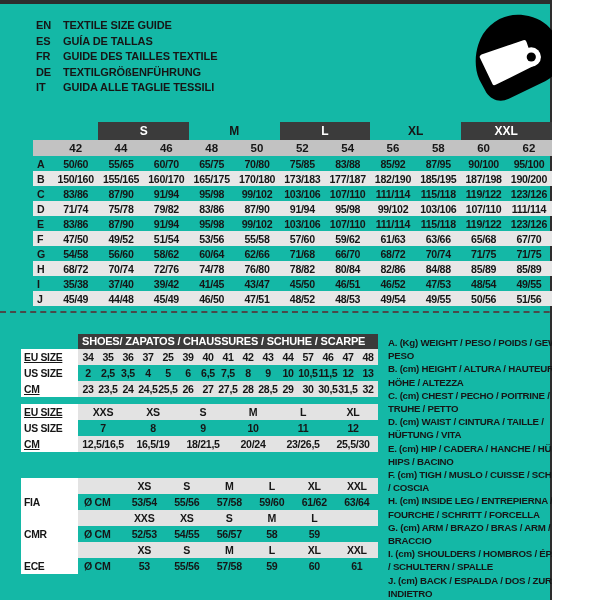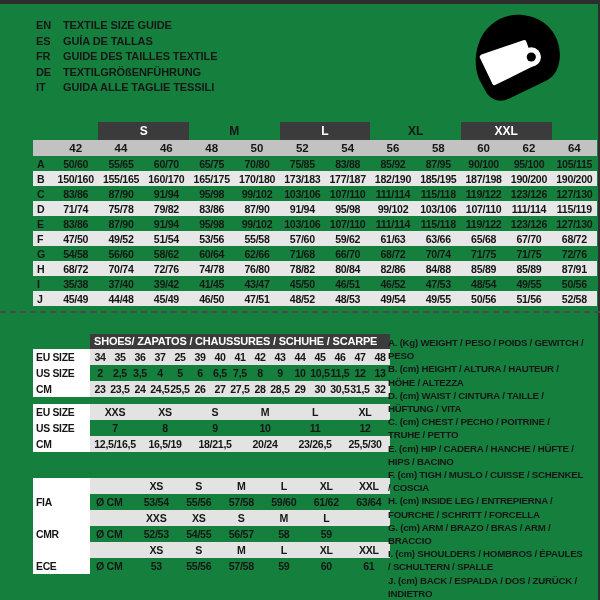--- a/index.html
+++ b/index.html
@@ -1,16 +1,16 @@
 <!DOCTYPE html>
 <html><head>
 <meta charset="utf-8">
 <style>
   html,body{margin:0;padding:0;background:#fff;}
-  .page{position:relative;width:600px;height:600px;background:#15803d;overflow:hidden;
+  .page{position:relative;width:552px;height:600px;background:#14b8a6;overflow:hidden;
         font-family:"Liberation Sans","DejaVu Sans",sans-serif;color:#161616;}
   .topbar{position:absolute;left:0;top:0;width:600px;height:4px;background:#2d2d2d;}
   .rightedge{position:absolute;right:0;top:0;width:2px;height:600px;background:#2d2d2d;}
 
   .langs{position:absolute;left:36px;top:18px;}
   .lang-row{display:flex;font-size:11px;line-height:15.5px;font-weight:700;letter-spacing:-0.1px;}
   .lang-code{width:27px;}
 
   .helmet-icon{position:absolute;left:466px;top:6px;width:102px;height:102px;}
 
@@ -21,30 +21,30 @@
   .main-table td{text-align:center;}
   .gcell{height:18px;font-size:12px;}
   .gcell.dark{background:#3b3b3b;color:#fff;}
   .sizes-row td{background:#c2c2c2;height:16px;font-size:11.5px;}
   .data-row td{height:15px;font-size:10.6px;letter-spacing:-0.3px;}
   .data-row td.lbl{text-align:left;padding-left:4px;}
   .data-row.band td{background:#e7e7e7;}
 
   .divider{position:absolute;left:0;top:311px;width:600px;border-top:2px dashed #4a4a4a;}
 
-  .section{position:absolute;left:33px;}
+  .section{position:absolute;left:21px;}
   #shoes{top:334px;} #gloves{top:404px;} #helmet{top:478px;}
   .sec-title{margin-left:57px;width:300px;box-sizing:border-box;background:#3b3b3b;color:#fff;
              font-size:11px;font-weight:700;height:15px;line-height:15px;padding-left:4px;letter-spacing:-0.2px;}
   .sec-table{width:357px;}
   .sec-table td{height:16px;text-align:center;font-size:10.6px;letter-spacing:-0.3px;}
   .sec-table td.side-lbl{text-align:left;padding-left:3px;font-size:10.4px;background:#fff;}
   .sec-table td.unit{text-align:left;padding-left:6px;}
   .sec-table tr.band td{background:#e3e3e3;}
-  .sec-table tr.band td.side-lbl{background:#fff;}
+  .sec-table tr.band td.side-lbl{background:#fff;text-decoration:underline;}
 
   .legend{position:absolute;left:388px;top:336px;width:196px;}
   .legend-item{font-size:9.7px;font-weight:700;line-height:13.2px;letter-spacing:-0.25px;}
 </style>
 </head>
 <body>
 
 <div class="page">
   <div class="topbar"></div>
   <div class="rightedge"></div>
@@ -306,21 +306,21 @@
             <td class="val">35</td>
             <td class="val">36</td>
             <td class="val">37</td>
             <td class="val">25</td>
             <td class="val">39</td>
             <td class="val">40</td>
             <td class="val">41</td>
             <td class="val">42</td>
             <td class="val">43</td>
             <td class="val">44</td>
-            <td class="val">45</td>
+            <td class="val">57</td>
             <td class="val">46</td>
             <td class="val">47</td>
             <td class="val">48</td>
           </tr>
           <tr>
             <td class="side-lbl">US SIZE</td>
             <td class="val">2</td>
             <td class="val">2,5</td>
             <td class="val">3,5</td>
             <td class="val">4</td>
@@ -474,22 +474,22 @@
             <td class="val">60</td>
             <td class="val">61</td>
           </tr>
         </tbody>
     </table>
   </div>
 
   <div class="legend">
       <div class="legend-item">A. (Kg) WEIGHT / PESO / POIDS / GEWITCH / PESO</div>
       <div class="legend-item">B. (cm) HEIGHT / ALTURA / HAUTEUR / HÖHE / ALTEZZA</div>
+      <div class="legend-item">C. (cm) CHEST / PECHO / POITRINE / TRUHE / PETTO</div>
       <div class="legend-item">D. (cm) WAIST / CINTURA / TAILLE / HÜFTUNG / VITA</div>
-      <div class="legend-item">C. (cm) CHEST / PECHO / POITRINE / TRUHE / PETTO</div>
       <div class="legend-item">E. (cm) HIP / CADERA / HANCHE / HÜFTE / HIPS / BACINO</div>
       <div class="legend-item">F. (cm) TIGH / MUSLO / CUISSE / SCHENKEL / COSCIA</div>
       <div class="legend-item">H. (cm) INSIDE LEG / ENTREPIERNA / FOURCHE / SCHRITT / FORCELLA</div>
       <div class="legend-item">G. (cm) ARM / BRAZO / BRAS / ARM / BRACCIO</div>
       <div class="legend-item">I. (cm) SHOULDERS / HOMBROS / ÉPAULES / SCHULTERN / SPALLE</div>
       <div class="legend-item">J. (cm) BACK / ESPALDA / DOS / ZURÜCK / INDIETRO</div>
     </div>
 </div>
 
 </body></html>

